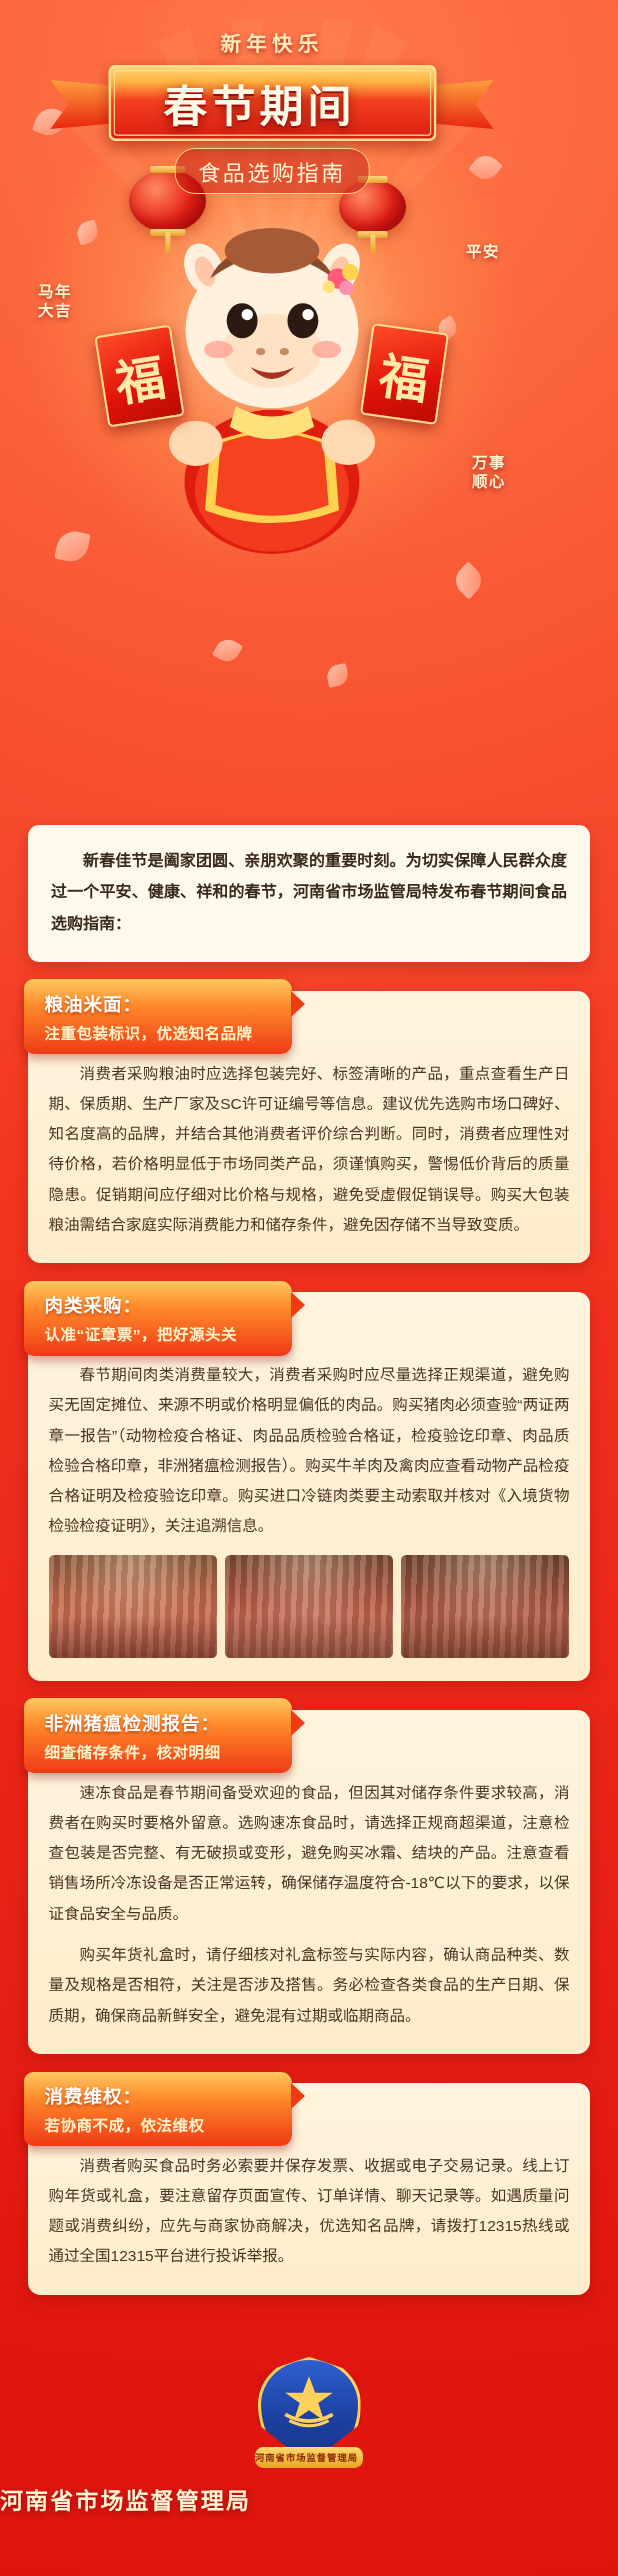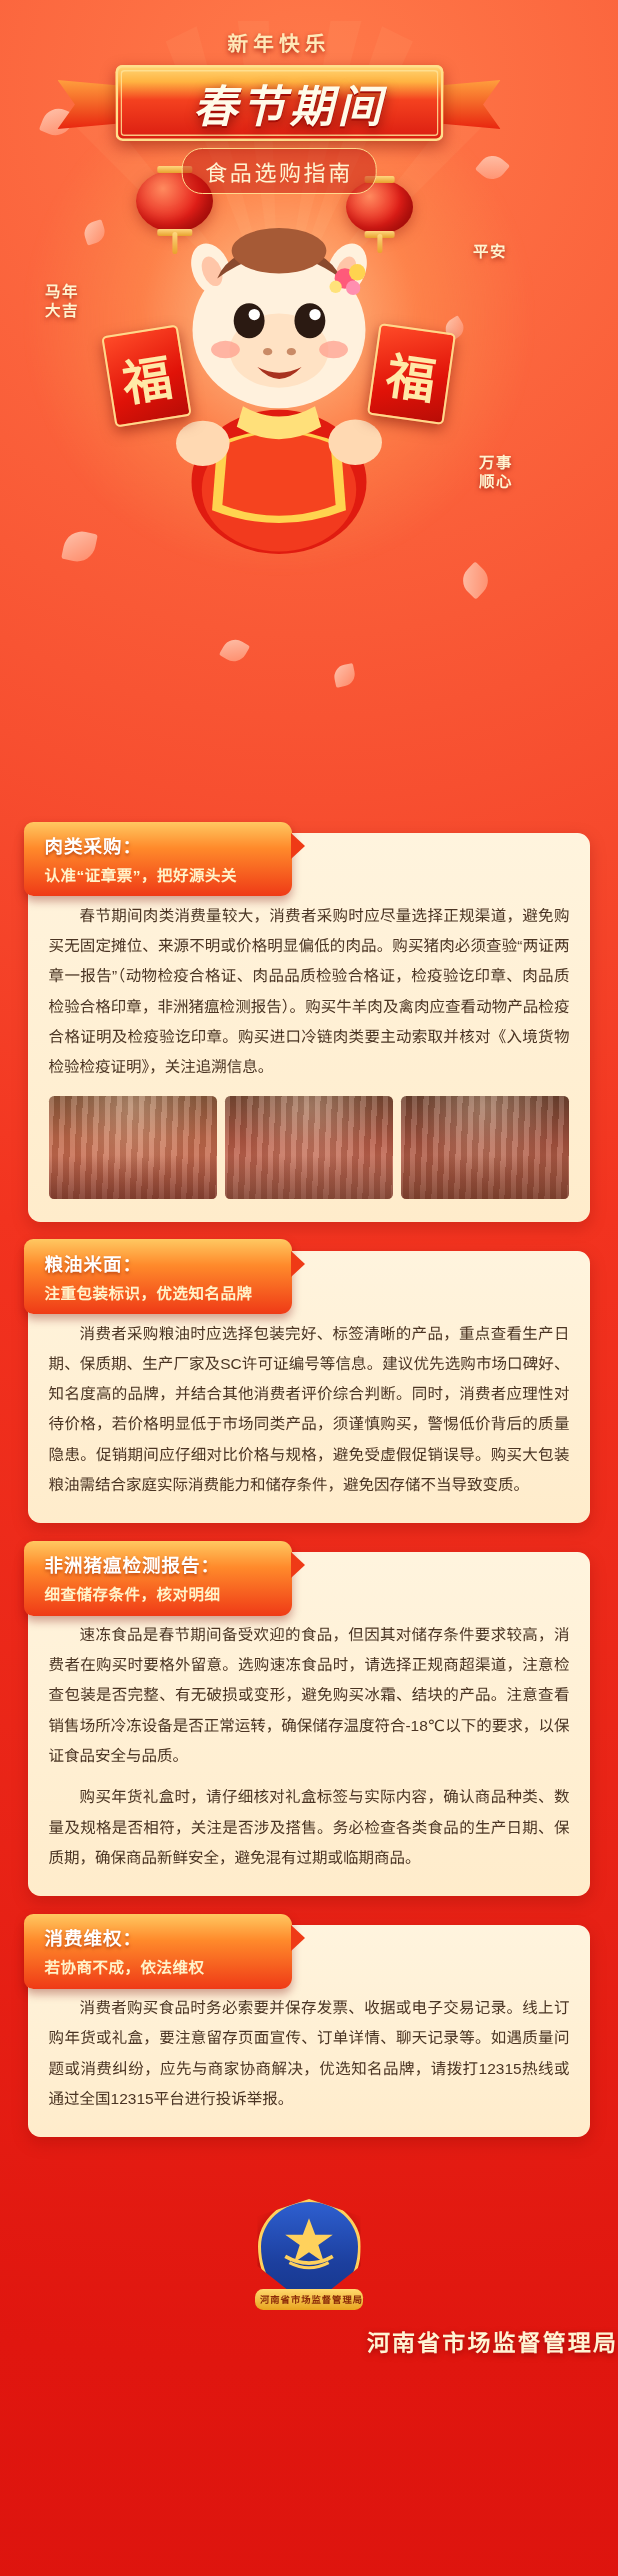--- a/index.html
+++ b/index.html
@@ -20,21 +20,20 @@
   
   .hero {
     position: relative;
     width: 544px;
     height: 804px;
     background:
       radial-gradient(ellipse 464px 319px at 50% 170px, rgba(255,200,120,.55) 0%, rgba(255,140,60,.25) 45%, rgba(255,90,40,0) 72%),
       radial-gradient(ellipse 567px 464px at 50% 464px, #ff8352 0%, #f53a20 48%, #e4160f 100%),
       linear-gradient(180deg, #f4built 0%, #e8120c 100%);
     overflow: hidden;
-    margin-left: 7px;
   }
   .hero-glow {
     position: absolute; left: 50%; top: 62px; transform: translateX(-50%);
     width: 515px; height: 515px; border-radius: 50%;
     background: radial-gradient(circle, rgba(255,228,170,.75) 0%, rgba(255,170,90,.35) 38%, rgba(255,120,50,0) 70%);
     filter: blur(3.1px);
   }
   
   .rays { position:absolute; left:50%; top:20.6px; transform:translateX(-50%); width:618px; height:618px; opacity:.35; }
 
@@ -62,27 +61,26 @@
   }
   .ribbon-tail {
     position: absolute; top: 24px; width: 67px; height: 49px;
     background: linear-gradient(180deg, #ff9f3d 0%, #e8250f 100%);
     box-shadow: 0 4.1px 9.3px rgba(120,8,0,.4);
   }
   .ribbon-tail.left { left: 0; clip-path: polygon(0 0, 100% 12%, 100% 88%, 0 100%, 26% 50%); }
   .ribbon-tail.right { right: 0; clip-path: polygon(0 12%, 100% 0, 74% 50%, 100% 100%, 0 88%); }
 
   .main-title {
-    position: absolute; left: 68px; top: 9.3px; width: 328px; height: 76px;
+    position: absolute; left: 45px; top: 9.3px; width: 328px; height: 76px;
     display: flex; align-items: center; justify-content: center;
     font-size: 44px; font-weight: bold; color: #fffbe9;
     letter-spacing: 4.1px;
     text-shadow: 0 2.1px 0 #a60d06, 0 4.1px 11.3px rgba(90,0,0,.65);
     z-index: 2;
-    font-style: italic;
   }
   .sub-pill {
     position: absolute; left: 50%; transform: translateX(-50%); top: 92px;
     padding: 6.2px 23px; border: 1.5px solid #ffd98c; border-radius: 20.6px;
     color: #fff4d2; font-size: 22px; letter-spacing: 2.6px;
     background: rgba(190,16,10,.45);
     z-index: 2;
   }
 
   
@@ -191,21 +189,21 @@
       radial-gradient(ellipse at 50% 10%, rgba(255,230,200,.35), rgba(0,0,0,0) 60%);
   }
   .photo::after{
     content:""; position:absolute; left:0; right:0; bottom:0; height:42%;
     background: linear-gradient(180deg, rgba(0,0,0,0), rgba(40,10,0,.45));
   }
 
   
   .footer {
     position: relative; z-index: 10;
-    margin-top: 36px; padding: 26px 0 41px; text-align: right;
+    margin-top: 36px; padding: 26px 0 41px; text-align: left;
   }
   .emblem {
     width: 103px; height: 108px; margin: 0 auto 17.5px; position: relative;
   }
   .emblem-shield {
     position: absolute; inset: 0;
     background: linear-gradient(180deg, #2e5fd0 0%, #1c3f9e 60%, #16368a 100%);
     border: 3.1px solid #ffd15c;
     border-radius: 50% 50% 46% 46% / 44% 44% 56% 56%;
     clip-path: polygon(50% 0, 100% 16%, 100% 62%, 50% 100%, 0 62%, 0 16%);
@@ -319,43 +317,46 @@
     <div class="fu-card fu-left">福</div>
     <div class="fu-card fu-right">福</div>
 
     <div class="tag left">马年<br>大吉</div>
     <div class="tag right">平安</div>
     <div class="tag right2">万事<br>顺心</div>
   </div>
 
   <div class="content">
 
+    <div class="intro-card">
+      <p>新春佳节是阖家团圆、亲朋欢聚的重要时刻。为切实保障人民群众度过一个平安、健康、祥和的春节，河南省市场监管局特发布春节期间食品选购指南：</p>
+    </div>
+
+    <div class="section">
+      <div class="sec-head">
+        <div class="sec-title">粮油米面：</div>
+        <div class="sec-sub">注重包装标识，优选知名品牌</div>
+      </div>
+      <div class="sec-body">
+        <p>消费者采购粮油时应选择包装完好、标签清晰的产品，重点查看生产日期、保质期、生产厂家及SC许可证编号等信息。建议优先选购市场口碑好、知名度高的品牌，并结合其他消费者评价综合判断。同时，消费者应理性对待价格，若价格明显低于市场同类产品，须谨慎购买，警惕低价背后的质量隐患。促销期间应仔细对比价格与规格，避免受虚假促销误导。购买大包装粮油需结合家庭实际消费能力和储存条件，避免因存储不当导致变质。</p>
+      </div>
+    </div>
 
     <div class="section">
       <div class="sec-head">
         <div class="sec-title">肉类采购：</div>
         <div class="sec-sub">认准“证章票”，把好源头关</div>
       </div>
       <div class="sec-body">
         <p>春节期间肉类消费量较大，消费者采购时应尽量选择正规渠道，避免购买无固定摊位、来源不明或价格明显偏低的肉品。购买猪肉必须查验“两证两章一报告”（动物检疫合格证、肉品品质检验合格证，检疫验讫印章、肉品质检验合格印章，非洲猪瘟检测报告）。购买牛羊肉及禽肉应查看动物产品检疫合格证明及检疫验讫印章。购买进口冷链肉类要主动索取并核对《入境货物检验检疫证明》，关注追溯信息。</p>
         <div class="photos">
           <div class="photo ph1"></div>
           <div class="photo ph2"></div>
           <div class="photo ph3"></div>
         </div>
-      </div>
-    </div>
-
-    <div class="section">
-      <div class="sec-head">
-        <div class="sec-title">粮油米面：</div>
-        <div class="sec-sub">注重包装标识，优选知名品牌</div>
-      </div>
-      <div class="sec-body">
-        <p>消费者采购粮油时应选择包装完好、标签清晰的产品，重点查看生产日期、保质期、生产厂家及SC许可证编号等信息。建议优先选购市场口碑好、知名度高的品牌，并结合其他消费者评价综合判断。同时，消费者应理性对待价格，若价格明显低于市场同类产品，须谨慎购买，警惕低价背后的质量隐患。促销期间应仔细对比价格与规格，避免受虚假促销误导。购买大包装粮油需结合家庭实际消费能力和储存条件，避免因存储不当导致变质。</p>
       </div>
     </div>
 
     <div class="section">
       <div class="sec-head">
         <div class="sec-title">非洲猪瘟检测报告：</div>
         <div class="sec-sub">细查储存条件，核对明细</div>
       </div>
       <div class="sec-body">
         <p>速冻食品是春节期间备受欢迎的食品，但因其对储存条件要求较高，消费者在购买时要格外留意。选购速冻食品时，请选择正规商超渠道，注意检查包装是否完整、有无破损或变形，避免购买冰霜、结块的产品。注意查看销售场所冷冻设备是否正常运转，确保储存温度符合-18℃以下的要求，以保证食品安全与品质。</p>

